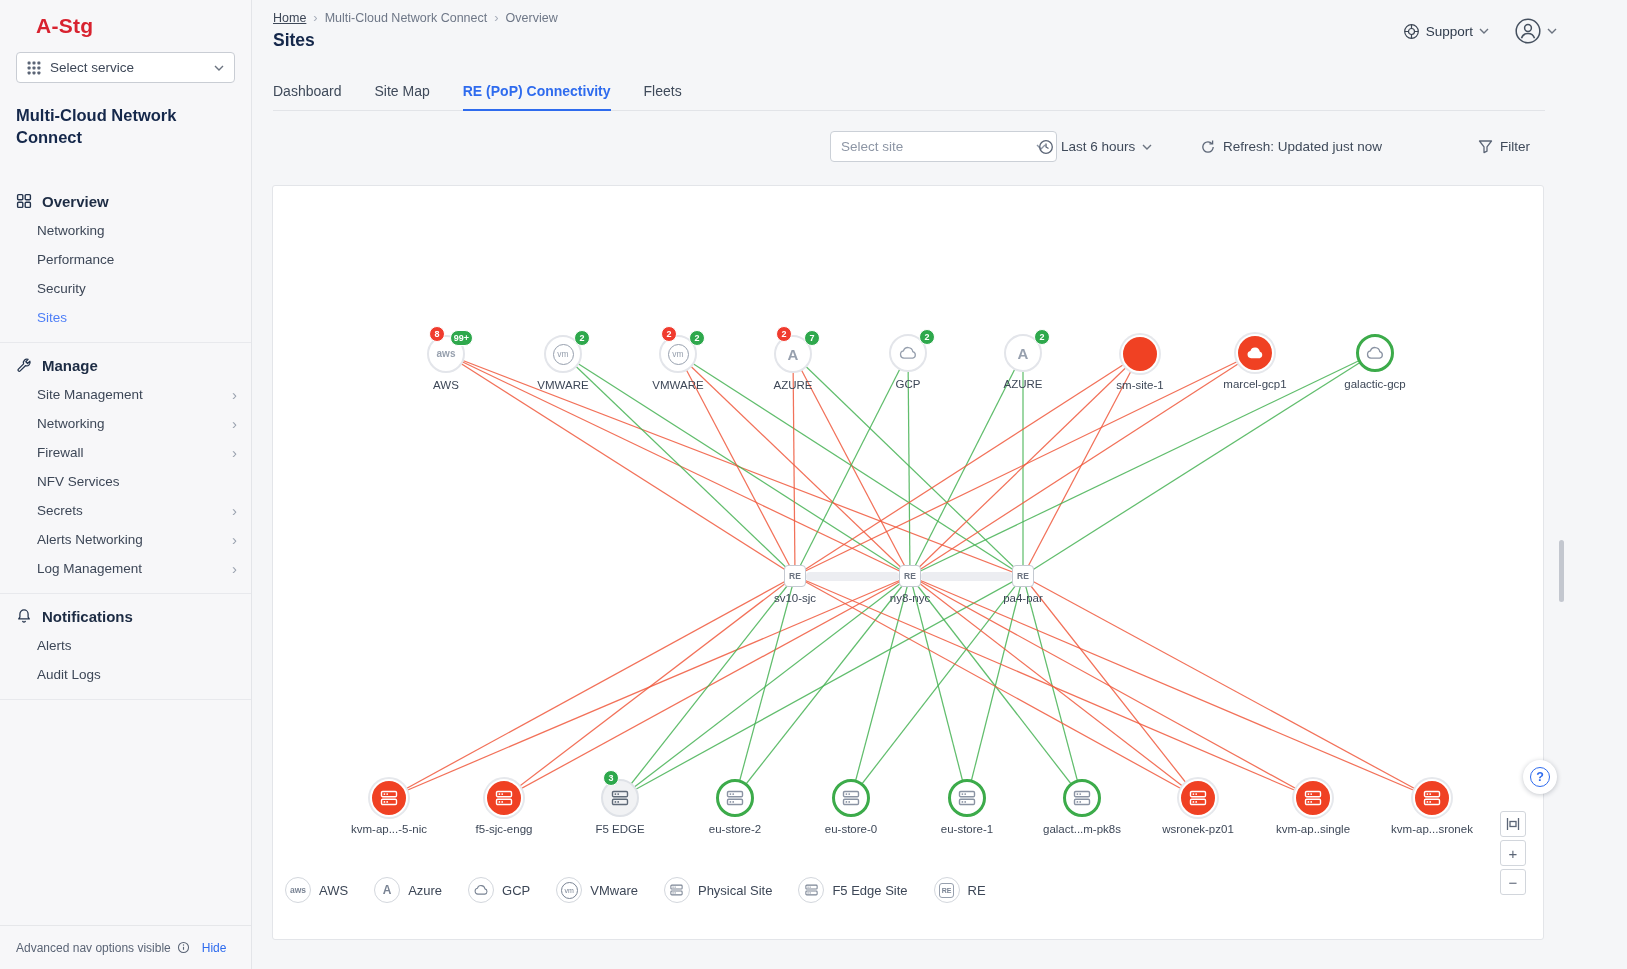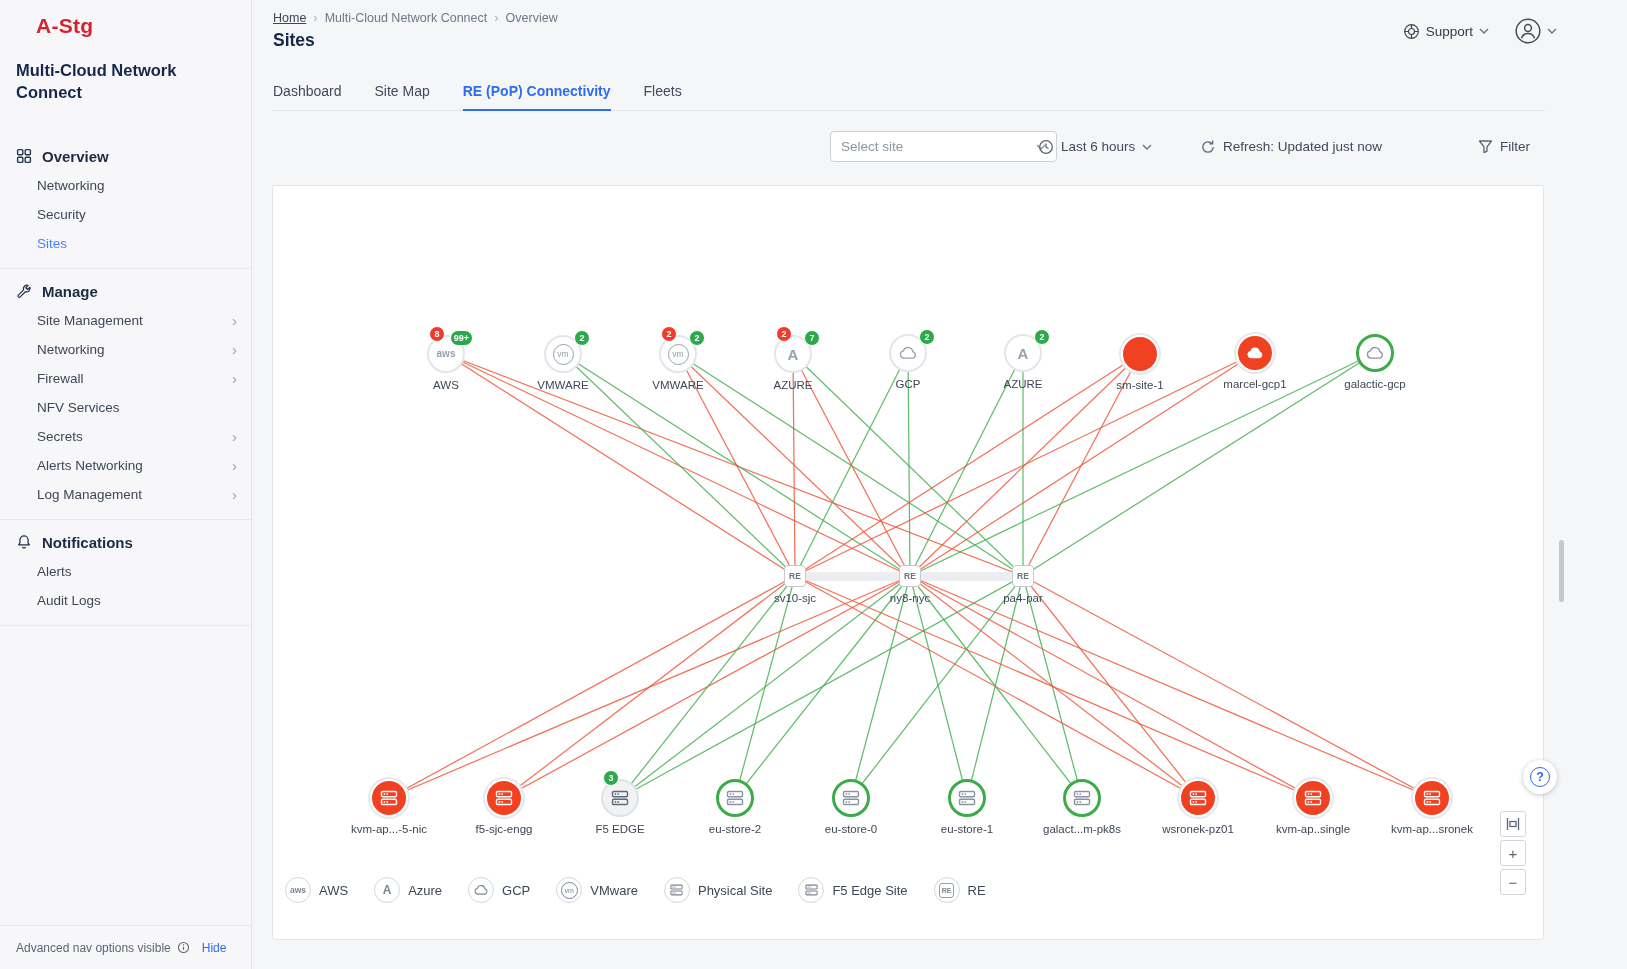--- a/index.html
+++ b/index.html
@@ -85,38 +85,62 @@
   .scroll-thumb{position:absolute;left:1307px;top:540px;width:5px;height:62px;background:#c3c7cf;border-radius:3px;cursor:pointer}
 </style>
 </head>
 <body>
 
 <div class="app">
 
   <aside class="sidebar">
     <div class="logo">A-Stg</div>
 
+    <div class="svc-select">
+      <span style="display:flex">
+        <svg width="14" height="14" viewBox="0 0 14 14" fill="#5b6576">
+            <rect x="0.6" y="0.6" width="3" height="3" rx="0.8"></rect>
+            <rect x="5.5" y="0.6" width="3" height="3" rx="0.8"></rect>
+            <rect x="10.4" y="0.6" width="3" height="3" rx="0.8"></rect>
+            <rect x="0.6" y="5.5" width="3" height="3" rx="0.8"></rect>
+            <rect x="5.5" y="5.5" width="3" height="3" rx="0.8"></rect>
+            <rect x="10.4" y="5.5" width="3" height="3" rx="0.8"></rect>
+            <rect x="0.6" y="10.4" width="3" height="3" rx="0.8"></rect>
+            <rect x="5.5" y="10.4" width="3" height="3" rx="0.8"></rect>
+            <rect x="10.4" y="10.4" width="3" height="3" rx="0.8"></rect>
+          </svg>
+      </span>
+      <span class="svc-label">Select service</span>
+      <span class="svc-chev">
+        <svg width="10" height="6" viewBox="0 0 10 6">
+            <path d="M1 1l4 4 4-4" fill="none" stroke="#6b7380" stroke-width="1.4"></path>
+          </svg>
+      </span>
+    </div>
 
     <div class="product-title">Multi-Cloud Network Connect</div>
 
     <nav class="nav" id="nav-sections">
         <div class="nav-sec">
           <div class="sec-h">
             <svg width="16" height="16" viewBox="0 0 16 16">
               <g fill="none" stroke="#24344d" stroke-width="1.4">
                 <rect x="1.6" y="1.6" width="5.2" height="5.2" rx="1"></rect>
                 <rect x="9.2" y="1.6" width="5.2" height="5.2" rx="1"></rect>
                 <rect x="1.6" y="9.2" width="5.2" height="5.2" rx="1"></rect>
                 <rect x="9.2" y="9.2" width="5.2" height="5.2" rx="1"></rect>
               </g>
             </svg>
             <span>Overview</span>
           </div>
           <div class="nav-item">
             <span>Networking</span>
+          </div>
+          <div class="nav-item">
+            <span>Performance</span>
           </div>
           <div class="nav-item">
             <span>Security</span>
           </div>
           <div class="nav-item active">
             <span>Sites</span>
           </div>
         </div>
         <div class="nav-sec">
           <div class="sec-h">

